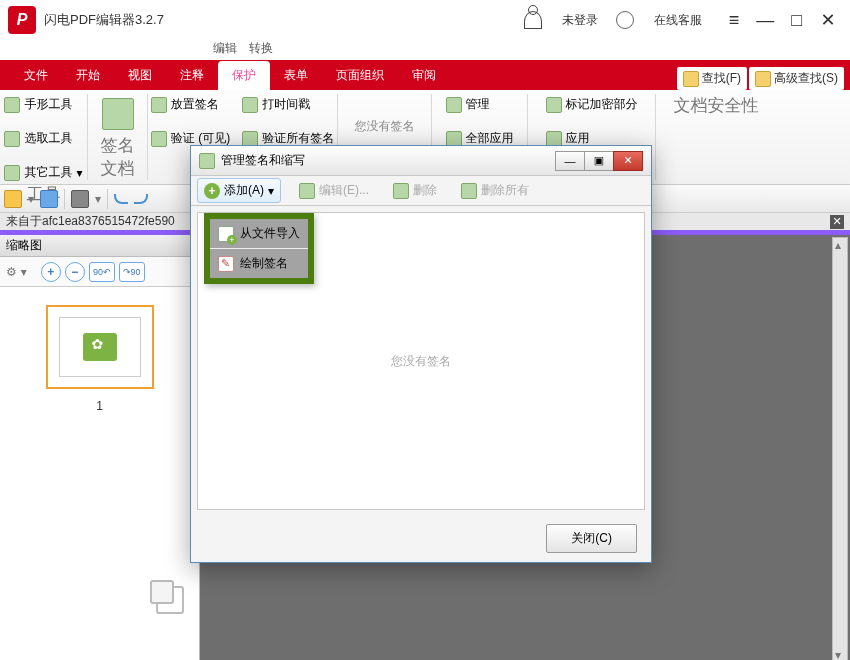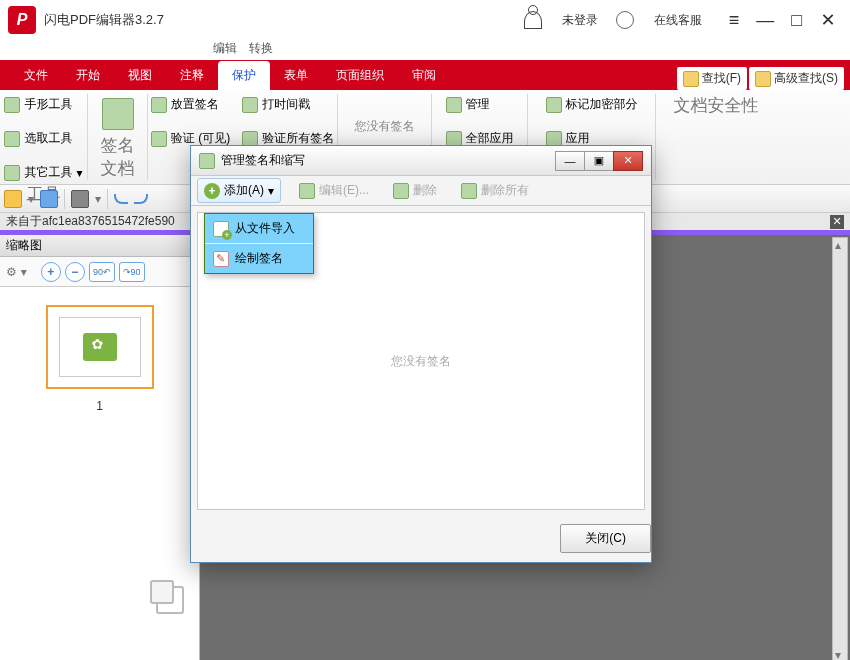--- a/index.html
+++ b/index.html
@@ -9,21 +9,21 @@
 .app-title{font-size:13px;color:#333}
 .spacer{flex:1}
 .titlebtn{display:flex;align-items:center;gap:20px;margin-right:18px;color:#333;cursor:pointer}
 .wicon{width:18px;height:18px;display:inline-block;border:1px solid #666;border-radius:50%}
 .personicon{width:18px;height:18px;display:inline-block;border:1.5px solid #444;border-radius:50% 50% 0 0/60% 60% 0 0;position:relative}
 .personicon::before{content:"";position:absolute;width:8px;height:8px;border:1.5px solid #444;border-radius:50%;top:-7px;left:3px}
 .winbtns span{display:inline-block;width:28px;text-align:center;font-size:18px;color:#333;cursor:pointer}
 .menubar{height:20px;padding-left:213px;display:flex;gap:12px;color:#555}
 .tabbar{height:30px;background:#d0021b;display:flex;align-items:flex-end;padding-left:10px;gap:0}
 .tab{padding:6px 14px;color:#fff;cursor:pointer}
-.tab.active{background:#fff;color:#1d4ed8;border-radius:4px 4px 0 0}
+.tab.active{background:#fff;color:#ec4899;border-radius:4px 4px 0 0}
 .tabright{margin-left:auto;display:flex;align-items:center;gap:2px;padding-right:6px}
 .tabright .btn{background:#fff;padding:3px 6px;display:flex;align-items:center;gap:3px;font-size:12px;color:#333;border-radius:2px}
 .ficon{width:16px;height:16px;background:#f4d06f;border:1px solid #c9a23a;display:inline-block;border-radius:2px}
 .ribbon{height:95px;background:linear-gradient(#fdfdfd,#f1f1f1);border-bottom:1px solid #ccc;display:flex;padding:4px 0}
 .rgroup{border-right:1px solid #d8d8d8;padding:0 6px;display:flex;flex-direction:column;align-items:center}
 .rgroup .body{flex:1;display:flex;align-items:flex-start;gap:4px}
 .rgroup .lbl{font-size:17px;color:#777;text-align:center;padding-bottom:2px}
 .rcol{display:flex;flex-direction:column;gap:13px}
 .ritem{display:flex;align-items:center;gap:4px;padding:2px 4px;cursor:pointer;white-space:nowrap}
 .ritem.big{flex-direction:column;gap:2px;padding:4px 8px}
@@ -63,28 +63,28 @@
 .dlg-wbtns{margin-left:auto;display:flex}
 .dlg-wbtns span{width:30px;height:20px;border:1px solid #9a9a9a;display:flex;align-items:center;justify-content:center;margin-left:-1px;background:linear-gradient(#fefefe,#e0e0e0);font-size:11px;cursor:pointer}
 .dlg-wbtns .cls{background:linear-gradient(#e86a5f,#c33a2d);color:#fff;border-color:#9c2c23}
 .dlg-tb{height:30px;border-bottom:1px solid #c8c8c8;display:flex;align-items:center;padding:0 6px;gap:12px}
 .dlg-btn{display:flex;align-items:center;gap:4px;padding:3px 6px;cursor:pointer}
 .dlg-btn.primary{border:1px solid #a8c8e8;background:linear-gradient(#f5faff,#e0eefb);border-radius:3px}
 .dlg-btn .plus{width:16px;height:16px;background:#7cb342;border-radius:50%;color:#fff;display:flex;align-items:center;justify-content:center;font-weight:bold;font-size:12px}
 .dlg-btn.disabled{color:#aaa}
 .dlg-body{position:relative;height:298px;border:1px solid #c8c8c8;margin:6px;background:#fff}
 .dlg-empty{position:absolute;left:50%;top:50%;transform:translate(-50%,-50%);color:#aaa}
-.dropdown{position:absolute;left:6px;top:0;width:110px;border:1px solid #4d7c0f;background:#7dd3fc;box-shadow:2px 3px 6px rgba(0,0,0,.25)}
+.dropdown{position:absolute;left:6px;top:0;width:110px;border:6px solid #4d7c0f;background:#a3a3a3;box-shadow:2px 3px 6px rgba(0,0,0,.25)}
 .dd-item{display:flex;align-items:center;gap:6px;padding:6px 8px;cursor:pointer}
 .dd-item:first-child{border-bottom:1px solid #eee}
 .dd-item .i1{width:16px;height:16px;background:#fff;border:1px solid #8a8;border-radius:2px;position:relative}
 .dd-item .i1::after{content:"+";position:absolute;right:-4px;bottom:-4px;width:10px;height:10px;background:#7cb342;color:#fff;border-radius:50%;font-size:9px;text-align:center;line-height:10px}
 .dd-item .i2{width:16px;height:16px;background:#fff;border:1px solid #c88;border-radius:2px;position:relative}
 .dd-item .i2::after{content:"✎";position:absolute;left:2px;top:0;color:#c0584a;font-size:11px}
-.dlg-foot{height:44px;display:flex;align-items:center;justify-content:flex-end;padding:0 0}
+.dlg-foot{height:44px;display:flex;align-items:center;justify-content:flex-end;padding:0 14px}
 .dlg-foot button{padding:5px 24px;border:1px solid #999;background:linear-gradient(#fefefe,#e4e4e4);border-radius:2px;cursor:pointer}
 .sep{width:1px;height:20px;background:#ccc}
 </style>
 </head>
 <body>
 
 <div class="titlebar">
   <div class="logo">P</div>
   <div class="app-title">闪电PDF编辑器3.2.7</div>
   <div class="spacer"></div>

